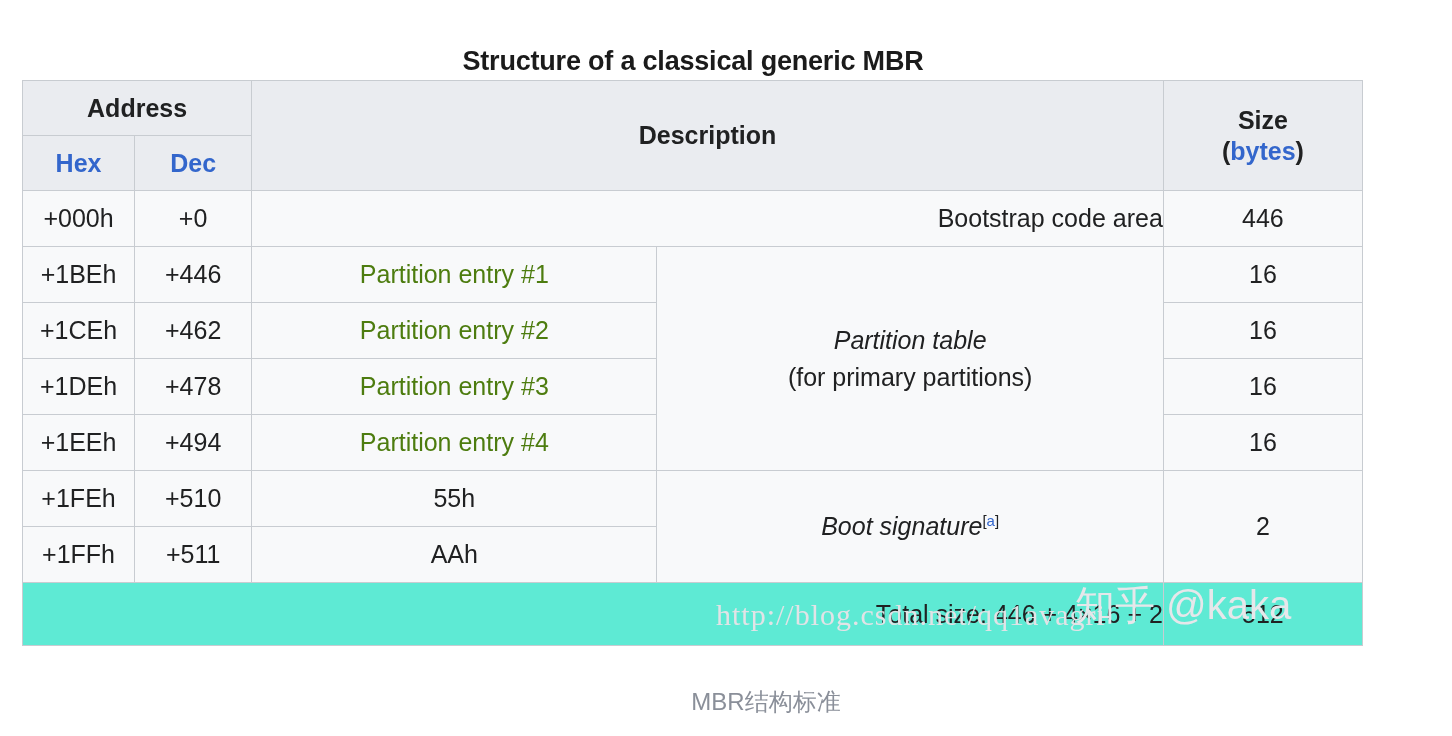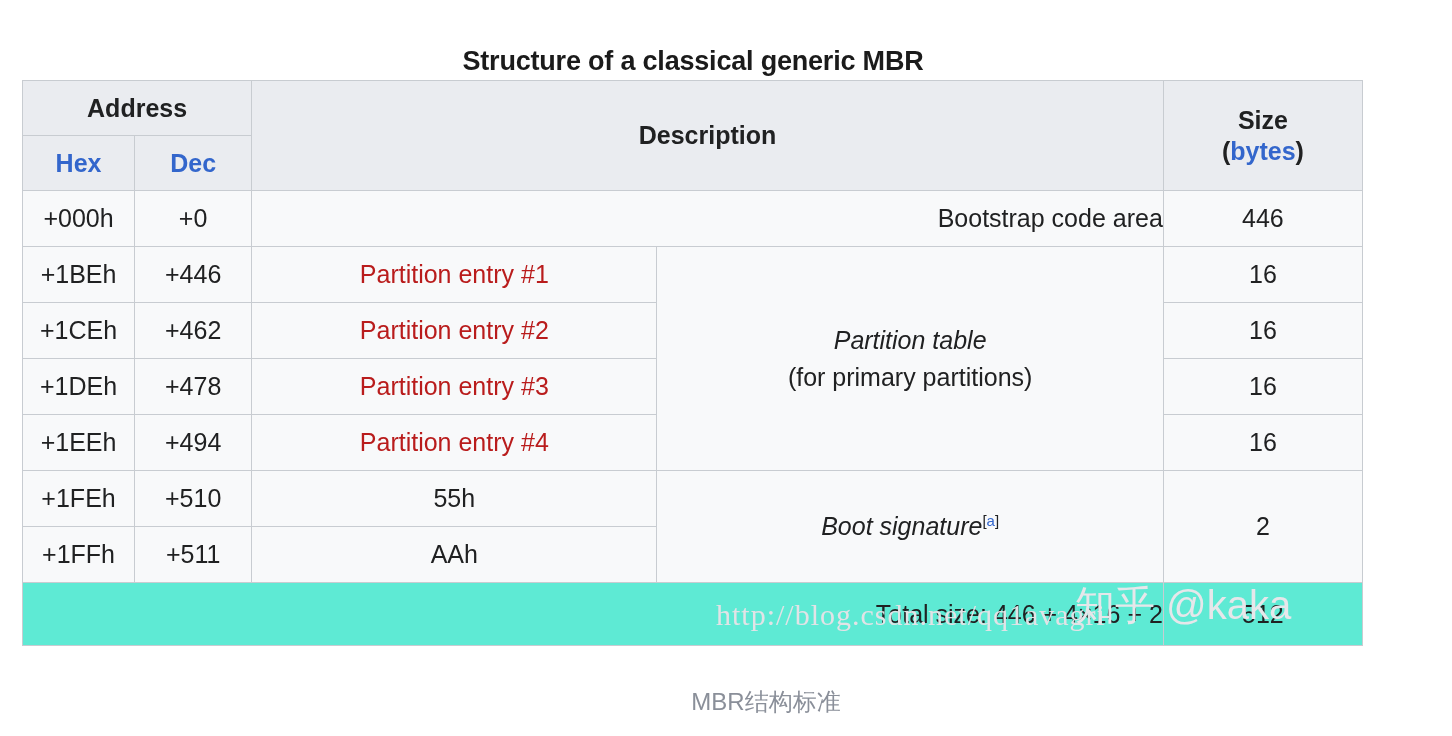--- a/index.html
+++ b/index.html
@@ -69,21 +69,21 @@
   .link { color: #3366cc; }
   .link-dark-paren { color: #202122; }
 
   .row-h { height: 56px; }
 
   .c-hex, .c-dec { text-align: center; white-space: nowrap; }
   .c-desc-left { text-align: right; padding-left: 14px; }
   .c-desc-center { text-align: center; }
   .c-size { text-align: center; }
 
-  .part-link { color: #b91c1c; }
+  .part-link { color: #4d7c0f; }
 
   .italic { font-style: italic; }
 
   .span-cell {
     text-align: center;
     line-height: 1.45;
     font-size: 25px;
   }
   .span-cell .l1 { font-style: italic; }
   .span-cell .l2 { font-style: normal; }

